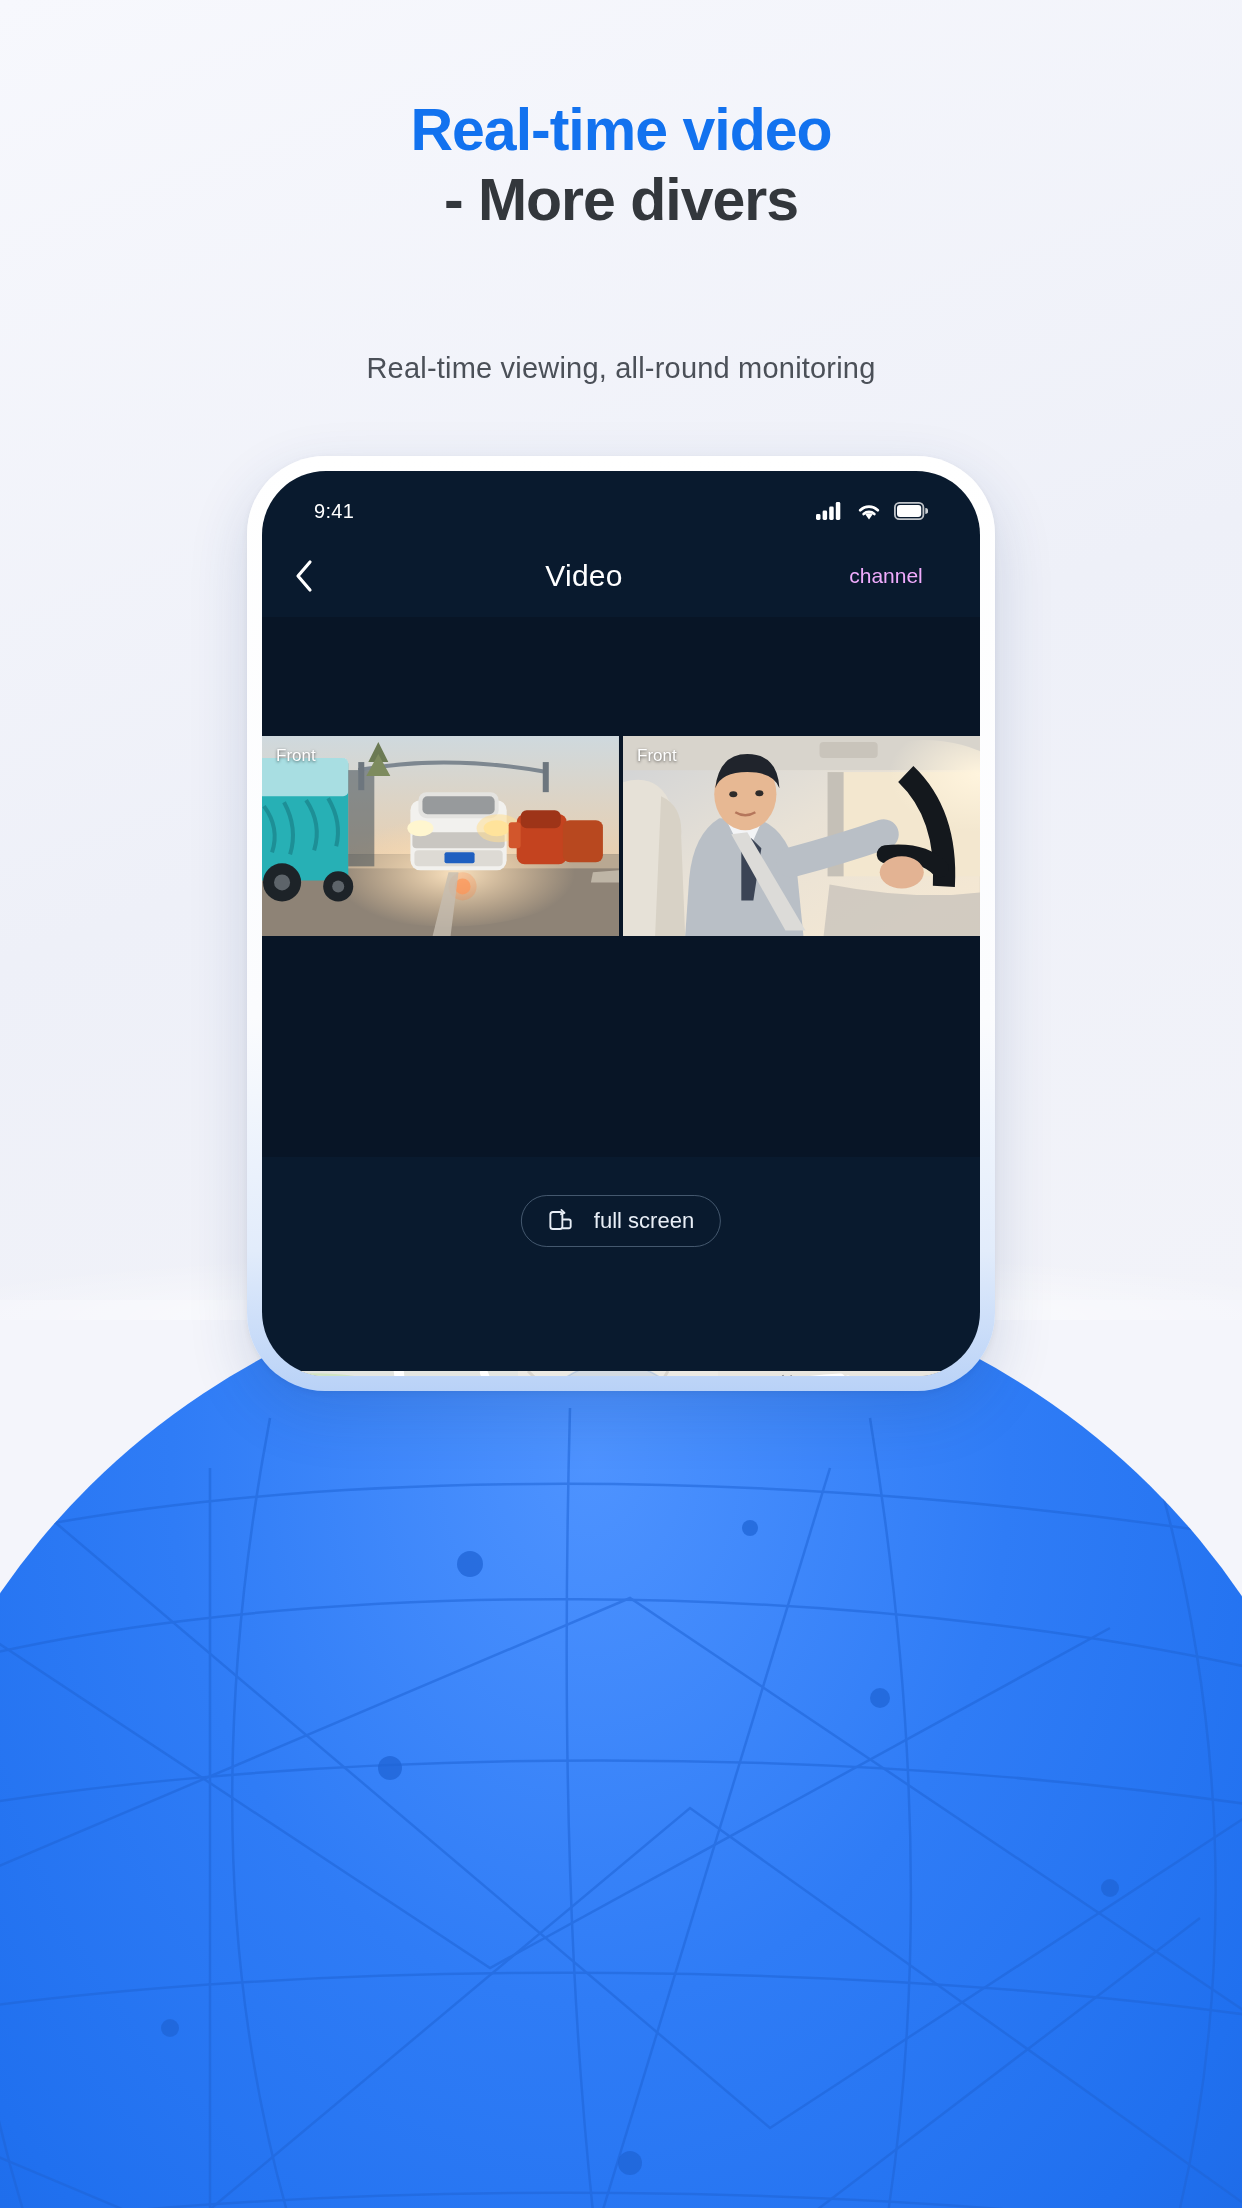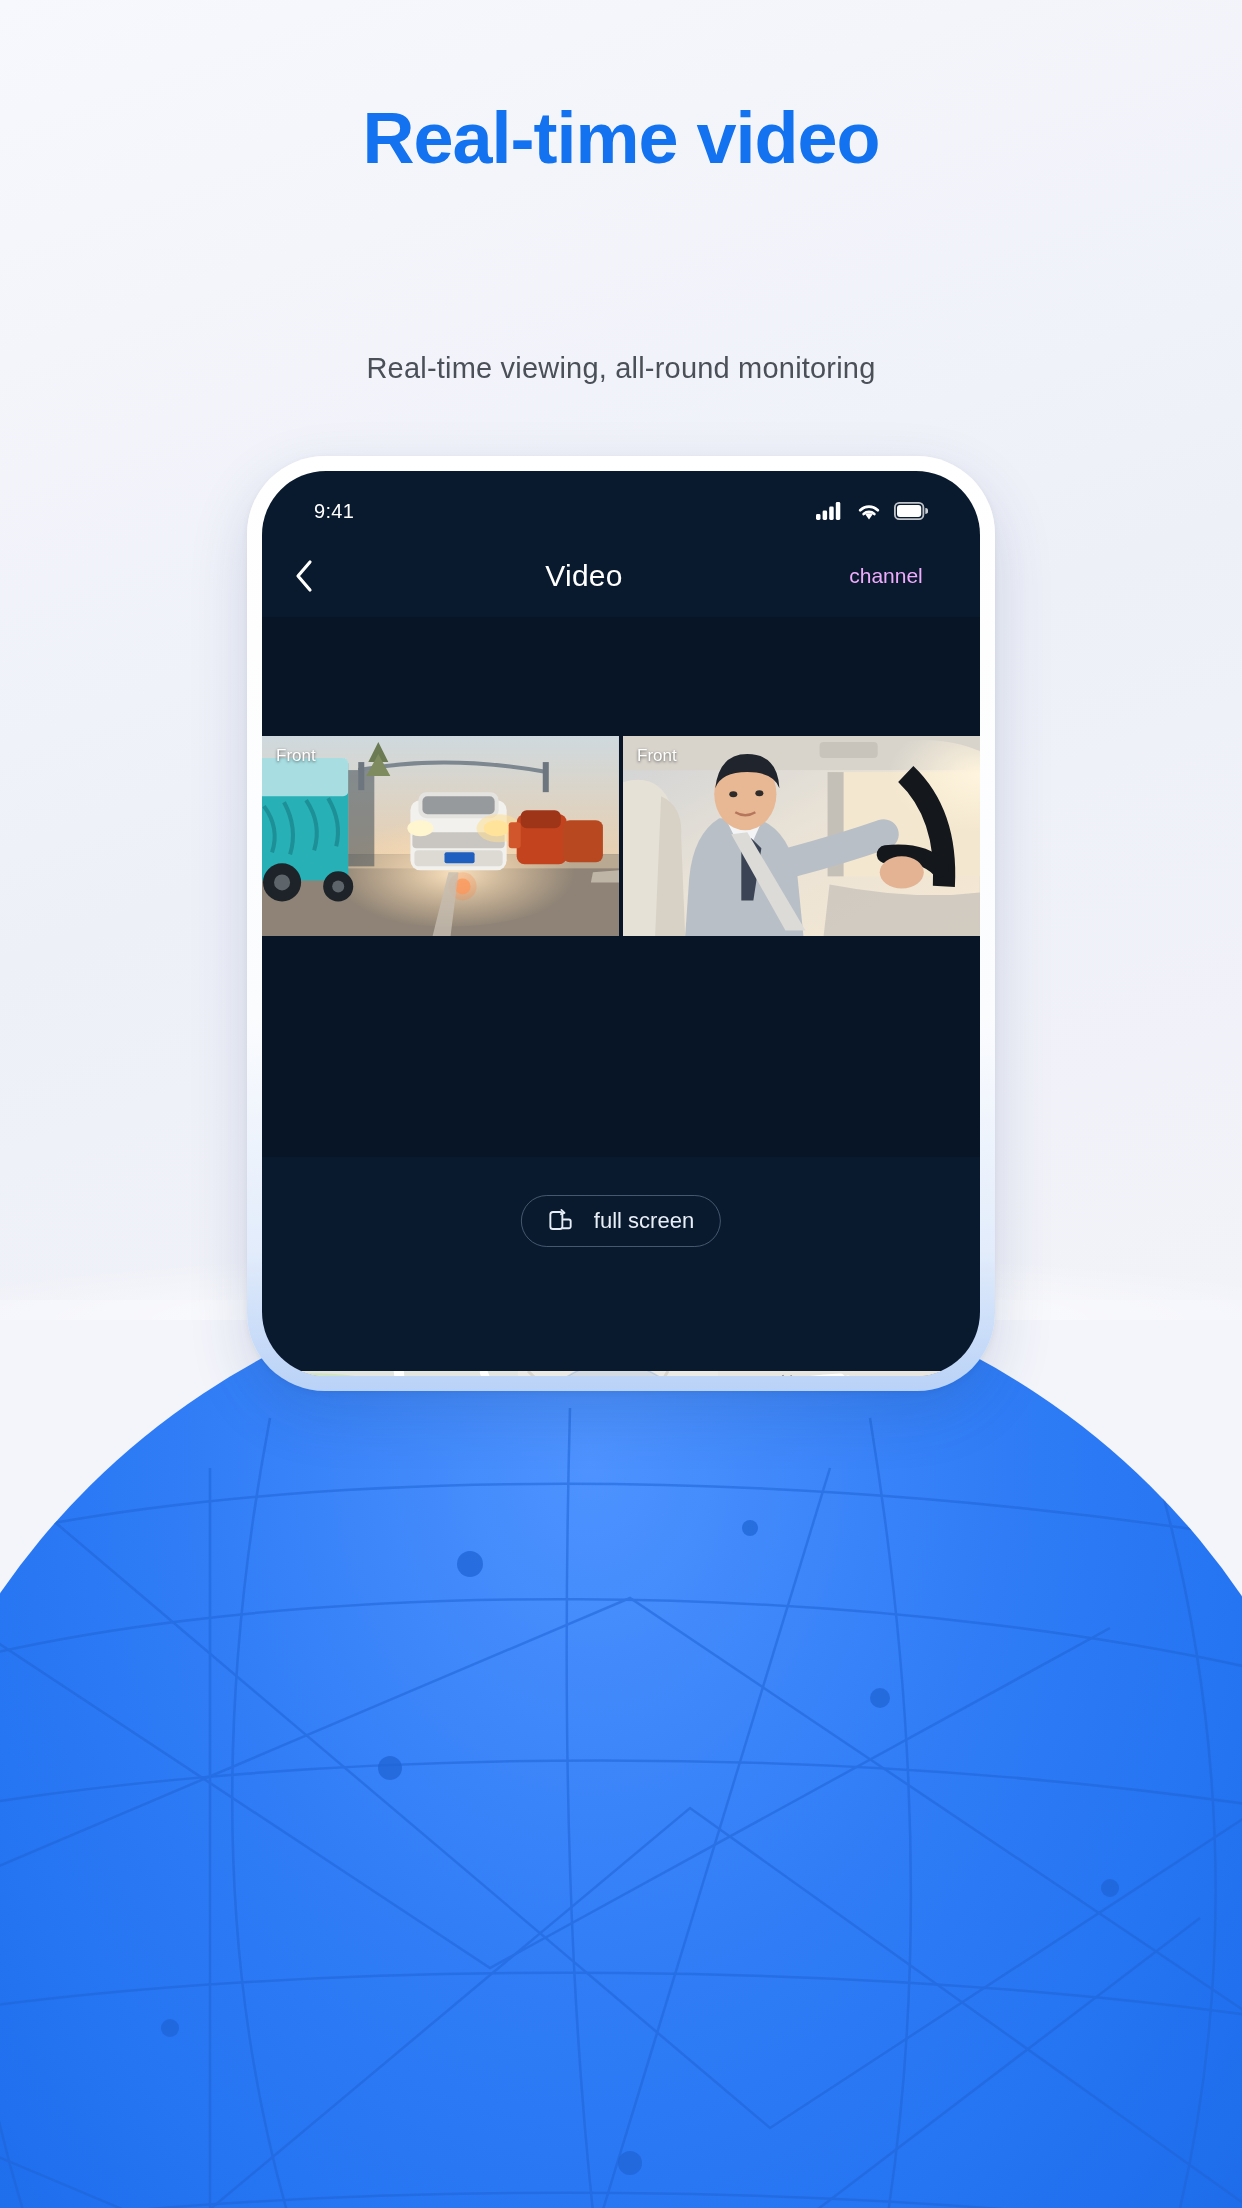--- a/index.html
+++ b/index.html
@@ -27,21 +27,21 @@
   #globe-shadow {
     position:absolute; left:-130px; top:1250px; width:1500px; height:70px;
     background:radial-gradient(ellipse at 50% 100%, rgba(255,255,255,.95) 0%, rgba(255,255,255,0) 70%);
   }
 
   
   #headline-wrap {
     position:absolute; left:0; top:96px; width:1242px; text-align:center;
     z-index:5;
   }
-  .h-line { font-size:72px; font-weight:bold; line-height:1.18; letter-spacing:-1px; }
+  .h-line { font-size:59px; font-weight:bold; line-height:1.18; letter-spacing:-1px; }
   .h-blue { color:#1272ef; }
   .h-dark { color:#33373c; }
   #subtitle {
     position:absolute; left:0; top:352px; width:1242px; text-align:center;
     font-size:29px; color:#4b5058; letter-spacing:.2px; z-index:5;
   }
 
   
   #phone {
     position:absolute; left:247px; top:456px;
@@ -154,20 +154,21 @@
       <circle cx="1010" cy="430" r="10"></circle>
       <circle cx="1240" cy="620" r="9"></circle>
       <circle cx="300" cy="760" r="9"></circle>
       <circle cx="880" cy="260" r="8"></circle>
     </g>
   </svg>
 </div>
 
 <div id="headline-wrap">
   <div class="h-line h-blue">Real-time video</div>
+  <div class="h-line h-dark">- More divers</div>
 </div>
 <div id="subtitle">Real-time viewing, all-round monitoring</div>
 
 <div id="phone">
   <div id="phone-frame"></div>
   <div id="phone-screen">
 
     <div id="statusbar">
       <div id="status-time">9:41</div>
       <div id="status-icons">

